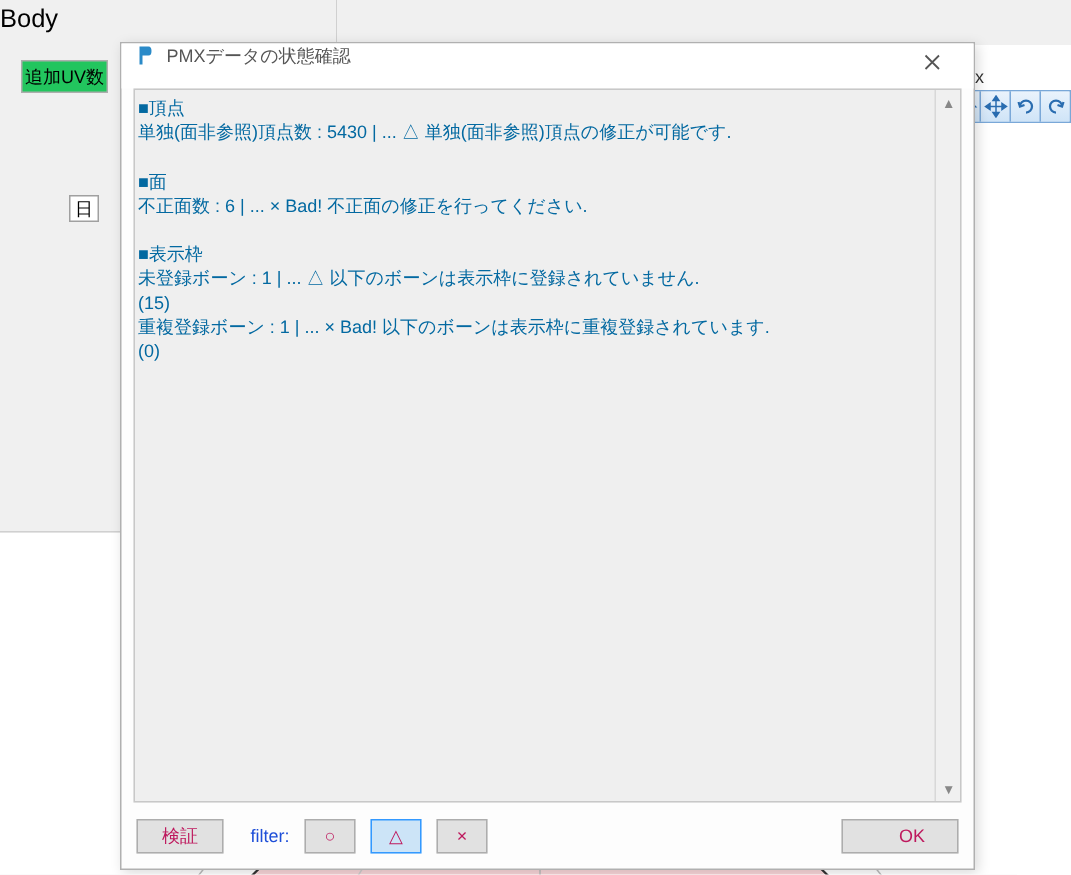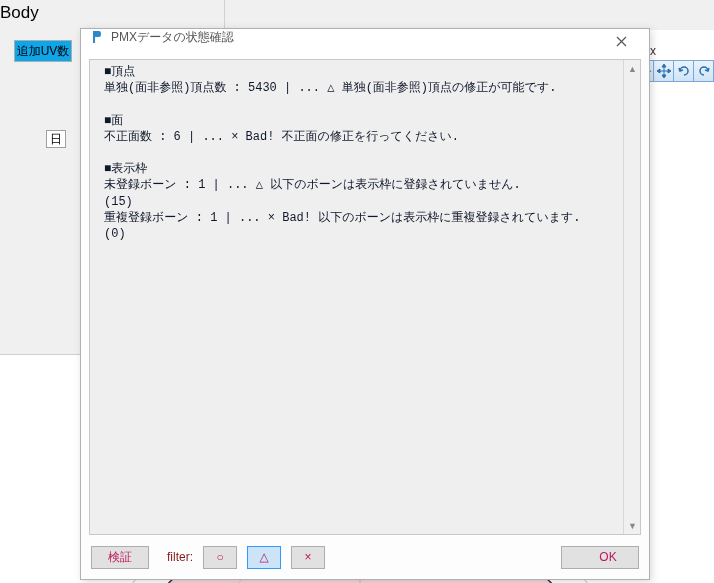--- a/index.html
+++ b/index.html
@@ -24,21 +24,21 @@
   .bg-left-panel .body-label {
     position: absolute;
     left: 0; top: 3px;
     font-size: 17px;
     color: #000;
   }
   .bg-left-panel .uv-btn {
     position: absolute;
     left: 14px; top: 40px;
     width: 58px; height: 22px;
-    background: #0ea5e9;
+    background: #22c55e;
     border: 1px solid #adadad;
     text-align: center;
     line-height: 20px;
     overflow: hidden;
     white-space: nowrap;
   }
   .bg-left-panel .day-box {
     position: absolute;
     left: 46px; top: 130px;
     width: 20px; height: 18px;
@@ -148,26 +148,26 @@
     position: absolute;
     left: 0; width: 17px; height: 17px;
     display: flex; align-items: center; justify-content: center;
     color: #888;
     font-size: 9px;
   }
   .dlg-body .scroll-arrow.up { top: 0; }
   .dlg-body .scroll-arrow.down { bottom: 0; }
   .report {
     position: absolute;
-    left: 14px; top: 4px; right: 20px;
-    color: #0f172a;
+    left: 2px; top: 4px; right: 20px;
+    color: #0369a1;
     font-size: 12px;
     line-height: 1.35;
     white-space: pre-wrap;
-    font-family: Liberation Mono, monospace;
+    font-family: Liberation Sans, sans-serif;
   }
   .report .sec-head { font-weight: normal; }
   .dlg-footer {
     height: 38px;
     display: flex;
     align-items: center;
     padding: 0 10px 6px 10px;
     gap: 10px;
   }
   .btn {
@@ -185,21 +185,21 @@
   .btn.icon-btn {
     min-width: 34px;
     padding: 0;
     background: #e1e1e1;
   }
   .btn.icon-btn.active {
     background: #cce4f7;
     border-color: #3399ff;
   }
   .filter-label {
-    color: #7f1d1d;
+    color: #1d4ed8;
     margin-left: 8px;
   }
   .spacer { flex: 1; }
 </style>
 </head>
 <body>
 
 <div class="bg-left-panel">
   <span class="body-label">Body</span>
   <div class="uv-btn">追加UV数</div>

